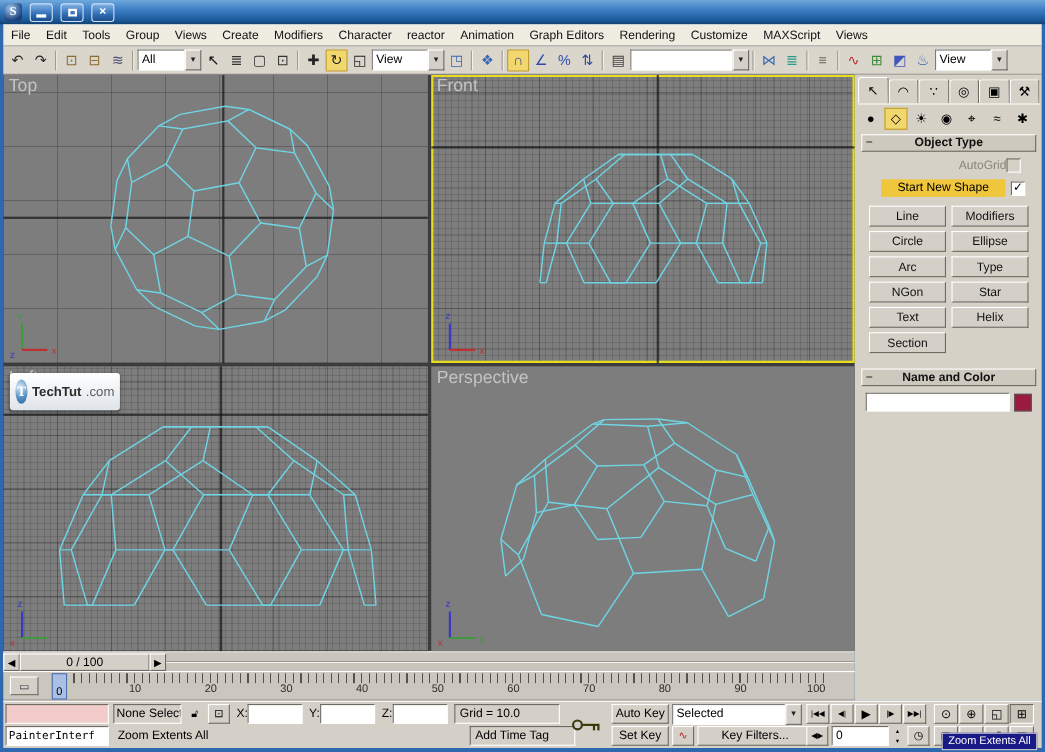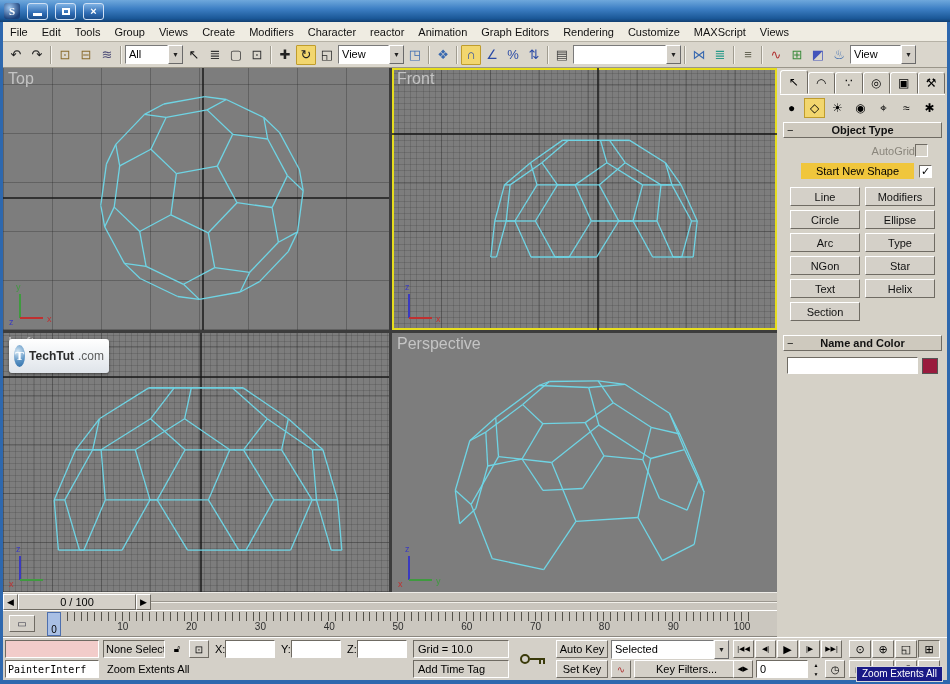--- a/index.html
+++ b/index.html
@@ -680,21 +680,21 @@
     <span class="sb r1 sb-label" style="left:276px">Y:</span>
     <span class="sb r1 sb-field sunken" style="left:288px;width:50px">
         <input class="flat" style="">
       </span>
     <span class="sb r1 sb-label" style="left:342px">Z:</span>
     <span class="sb r1 sb-field sunken" style="left:354px;width:50px">
         <input class="flat" style="">
       </span>
 
     <span class="sb r1 sunken" style="left:410px;width:96px;padding:0 4px">Grid = 10.0</span>
-    <span class="sb r2 sunken" style="left:410px;width:96px;padding:0 4px">Add Time Tag</span>
+    <span class="sb r2 sunken" style="left:424px;width:96px;padding:0 4px">Add Time Tag</span>
 
     <span class="sb r2" style="left:100px;width:300px;padding:0 4px">Zoom Extents All</span>
 
     <span class="keycell">
       <span class="key-icon">
           <span class="bow"></span>
           <span class="stem"></span>
           <span class="tooth"></span>
         </span>
     </span>

